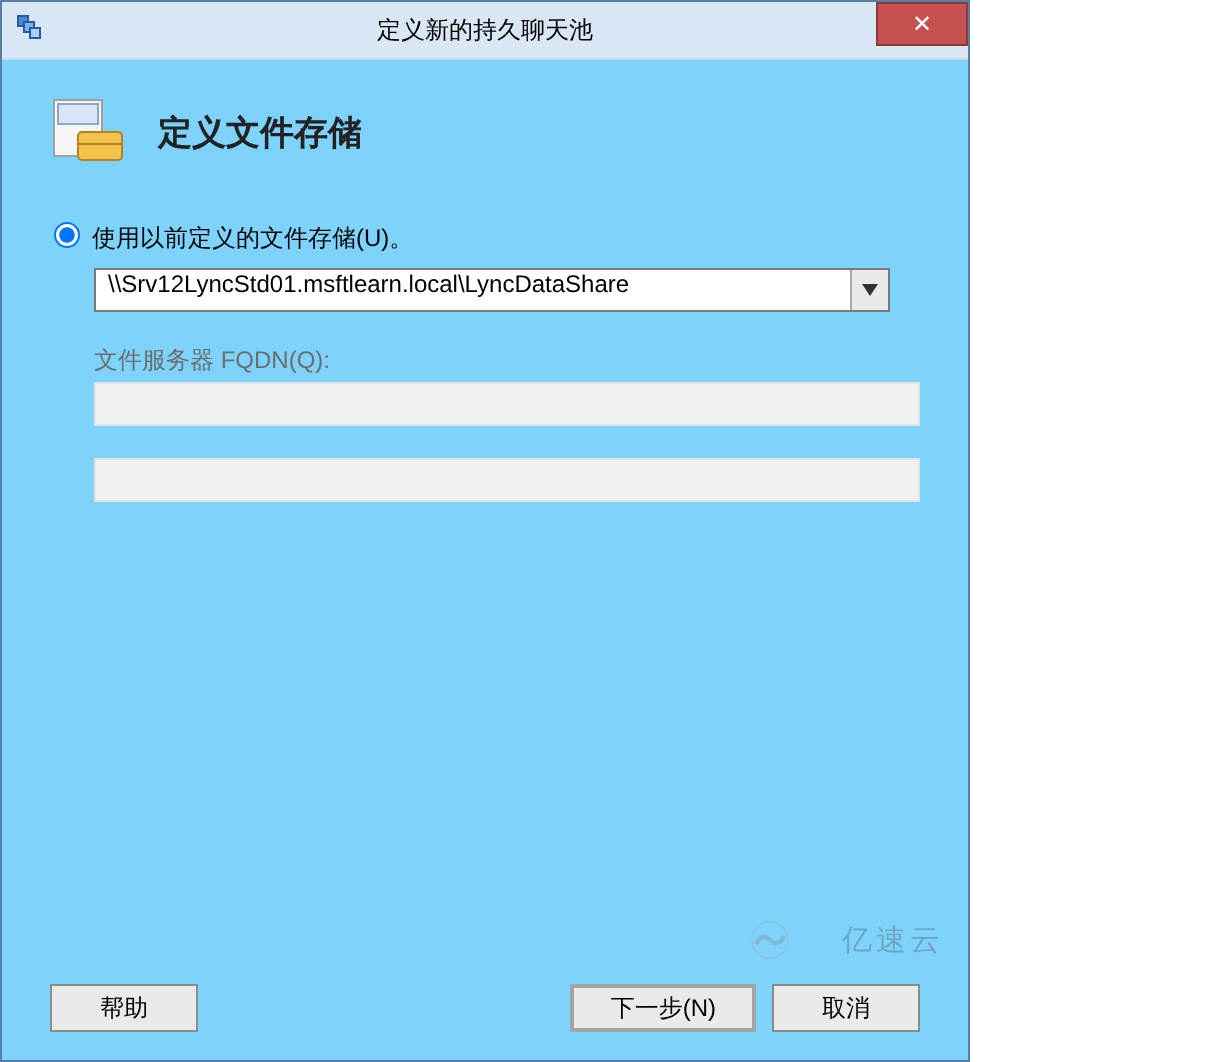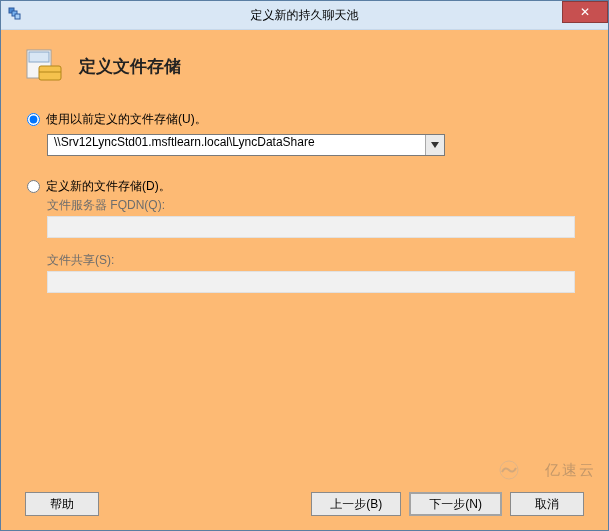--- a/index.html
+++ b/index.html
@@ -4,27 +4,27 @@
 <style>
   html, body {
     margin: 0;
     padding: 0;
     font-family: "Microsoft YaHei", "Segoe UI", Tahoma, sans-serif;
     font-size: 12px;
     background: #fff;
     color: #000;
   }
   .window {
-    width: 609px;
+    width: 485px;
     height: 531px;
     box-sizing: border-box;
     border: 1px solid #5a7ea3;
     display: flex;
     flex-direction: column;
-    background: #fdba74;
+    background: #7dd3fc;
     position: relative;
   }
   .titlebar {
     height: 28px;
     background: #d9e7f5;
     display: flex;
     align-items: center;
     position: relative;
     border-bottom: 1px solid #c7d8ea;
   }
@@ -67,21 +67,21 @@
     margin-bottom: 20px;
   }
   .page-title {
     font-size: 17px;
     font-weight: bold;
     margin-left: 14px;
     color: #222;
   }
   .radio-row {
     display: flex;
-    align-items: center;
+    align-items: flex-start;
     margin-top: 6px;
     margin-bottom: 2px;
   }
   input[type=radio] {
     margin: 0 6px 0 2px;
     vertical-align: middle;
     width: 13px;
     height: 13px;
   }
   .radio-label {
@@ -210,37 +210,31 @@
     </div>
     <div class="dropdown">
       <div class="dropdown-text">\\Srv12LyncStd01.msftlearn.local\LyncDataShare</div>
       <div class="dropdown-arrow">
         <svg width="8" height="6" viewBox="0 0 8 6">
           <polygon points="0,0 8,0 4,6" fill="#333"></polygon>
         </svg>
       </div>
     </div>
 
-    <div class="radio-row">
-      <input type="radio" name="filestore" style="">
-      <span class="radio-label">定义新的文件存储(D)。</span>
-    </div>
 
     <div class="sublabel disabled-label">文件服务器 FQDN(Q):</div>
     <div class="textinput"></div>
 
-    <div class="sublabel disabled-label">文件共享(S):</div>
     <div class="textinput"></div>
 
     <div class="spacer"></div>
 
     <div class="button-row">
       <div class="btn">帮助</div>
       <div style="flex:1"></div>
-      <div class="btn">上一步(B)</div>
       <div class="btn btn-primary">下一步(N)</div>
       <div class="btn">取消</div>
     </div>
 
   </div>
 
   <div class="watermark">
     <svg width="20" height="20" viewBox="0 0 20 20">
       <path d="M3 12 Q6 6 10 10 Q14 14 17 8" stroke="#888" stroke-width="2" fill="none"></path>
       <circle cx="10" cy="10" r="9" stroke="#aaa" stroke-width="1" fill="none"></circle>

